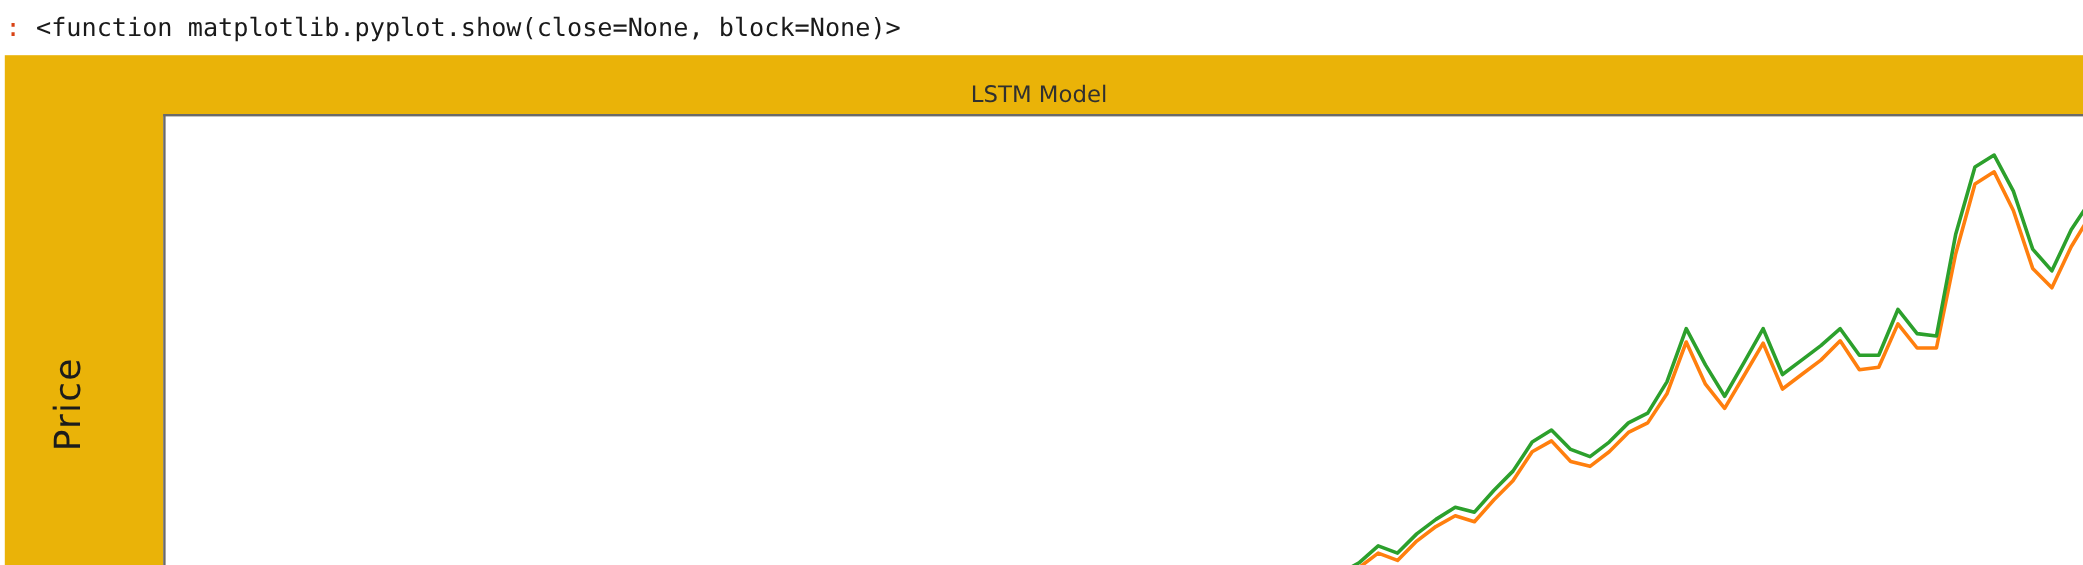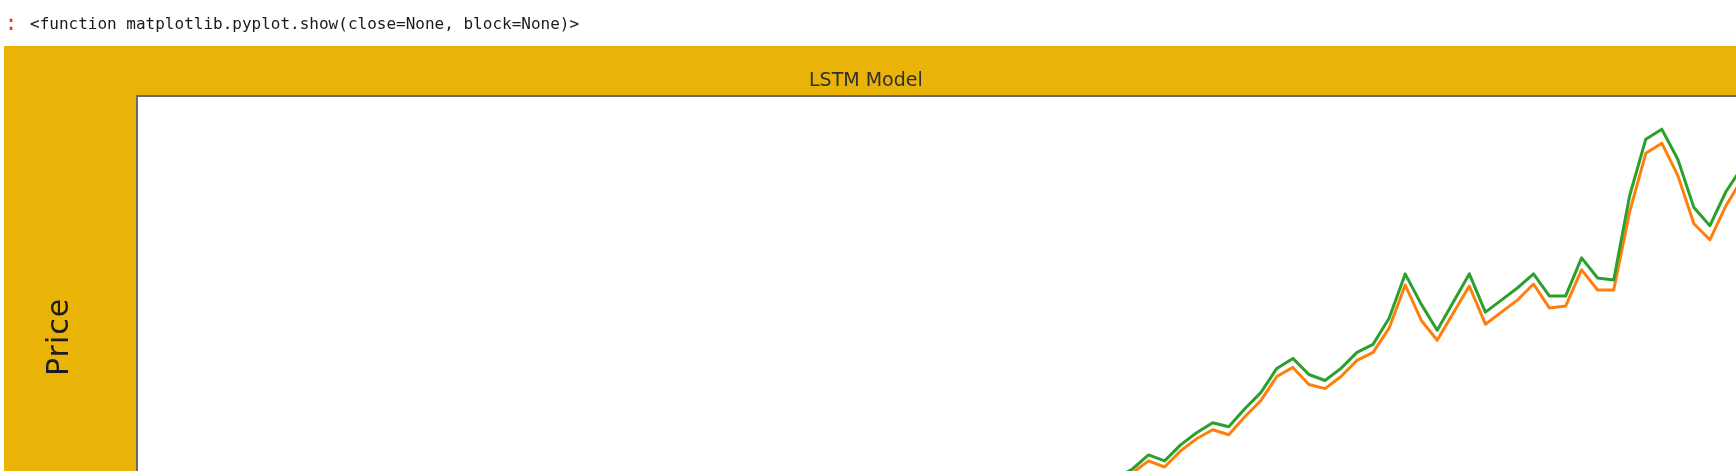--- a/index.html
+++ b/index.html
@@ -29,21 +29,21 @@
     width: 22px;
     text-align: center;
     font-family: "DejaVu Sans Mono", monospace;
     font-size: 21px;
     color: #d84315;
     line-height: 1;
     flex: none;
   }
   #out-text {
     font-family: "DejaVu Sans Mono", monospace;
-    font-size: 16px;
+    font-size: 21px;
     color: #1a1a1a;
     white-space: pre;
     letter-spacing: 0px;
     padding-left: 8px;
   }
 
   
   #figure {
     position: absolute;
     left: 4px;

